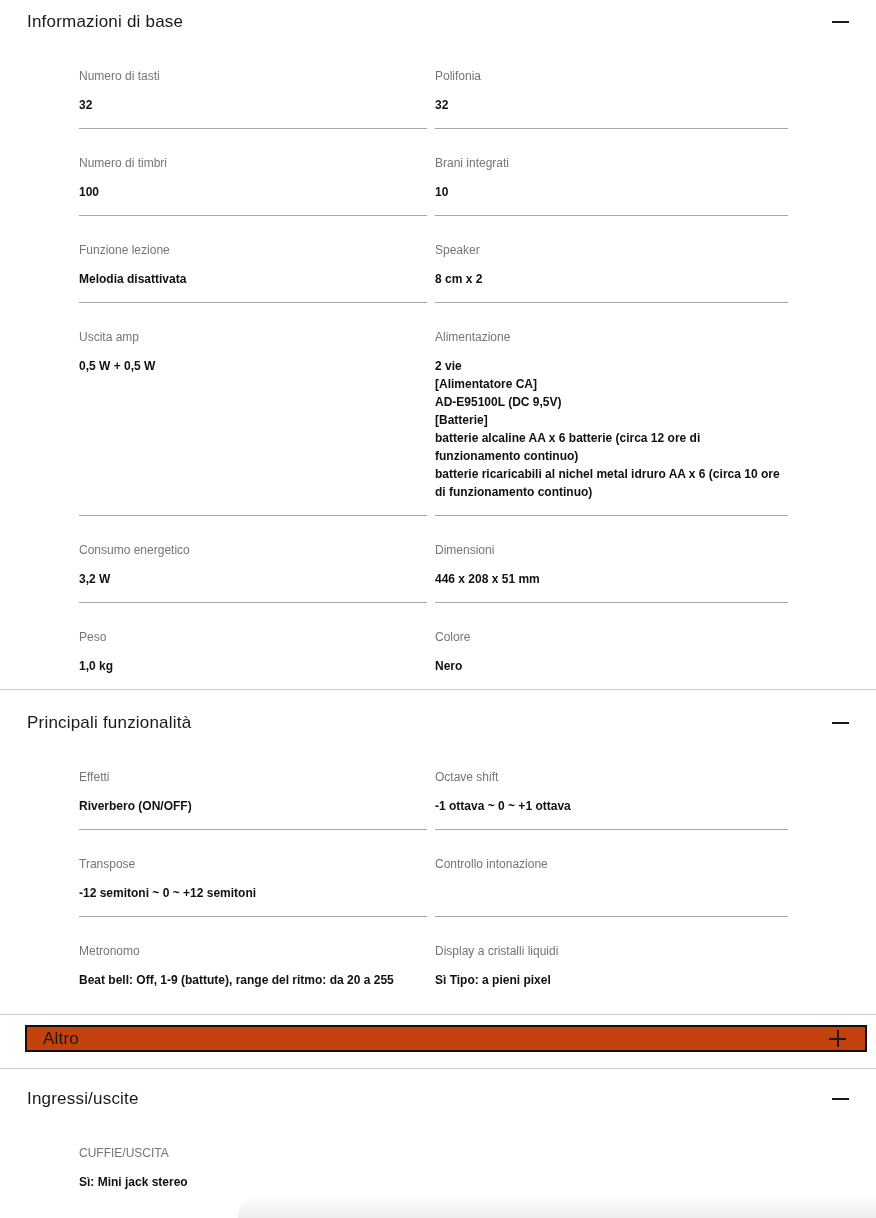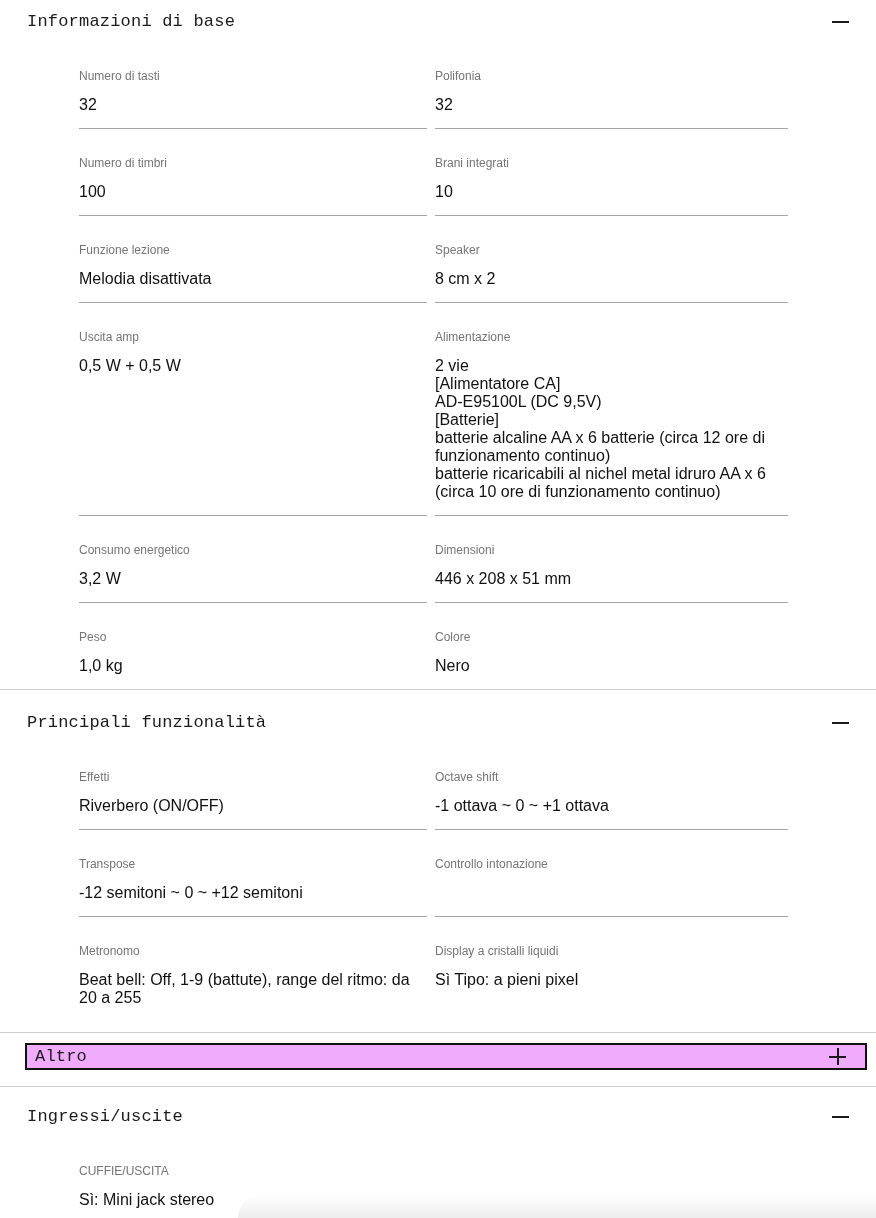--- a/index.html
+++ b/index.html
@@ -21,21 +21,20 @@
   .sec-head {
     display: flex; justify-content: space-between; align-items: center;
     cursor: pointer;
   }
   .sec-title {
     margin: 0;
     font-size: 17px; line-height: 19px;
     font-weight: 400;
     color: #1a1a1a;
     letter-spacing: 0.2px;
-    font-family: Liberation Mono, monospace;
   }
 
   .icon { width: 17px; height: 17px; position: relative; flex: 0 0 auto; display: block; }
   .icon::before {
     content: ""; position: absolute; left: 0; right: 0; top: 8px; height: 2px;
     background: #1a1a1a;
   }
   .icon-plus::after {
     content: ""; position: absolute; top: 0; bottom: 0; left: 8px; width: 2px;
     background: #1a1a1a;
@@ -50,34 +49,34 @@
   }
   .cell { padding: 19px 0 14px; border-bottom: 1px solid #a6a6a6; }
   .cell.noline { border-bottom: none; }
   .label {
     font-size: 12px; line-height: 14px;
     color: #757575;
     margin: 0 0 13px 0;
     font-weight: 400;
   }
   .value {
-    font-size: 16px; line-height: 18px;
-    font-weight: 400;
+    font-size: 12px; line-height: 18px;
+    font-weight: 700;
     color: #111111;
     white-space: pre-line;
   }
 
   .altro-wrap { border-top: 1px solid #cccccc; padding: 10px 9px 16px 25px; }
   .altro-btn {
     border: 2px solid #111111;
     height: 27px;
     display: flex; align-items: center; justify-content: space-between;
-    padding: 0 19px 0 8px;
+    padding: 0 19px 0 16px;
     cursor: pointer;
-    background: #f0abfc;
+    background: #c2410c;
   }
 
   .bottom-shadow {
     position: absolute;
     left: 238px; right: 0; bottom: 0;
     height: 24px;
     border-top-left-radius: 28px;
     background: linear-gradient(180deg, rgba(0,0,0,0) 0%, rgba(0,0,0,0.07) 100%);
     pointer-events: none;
   }

